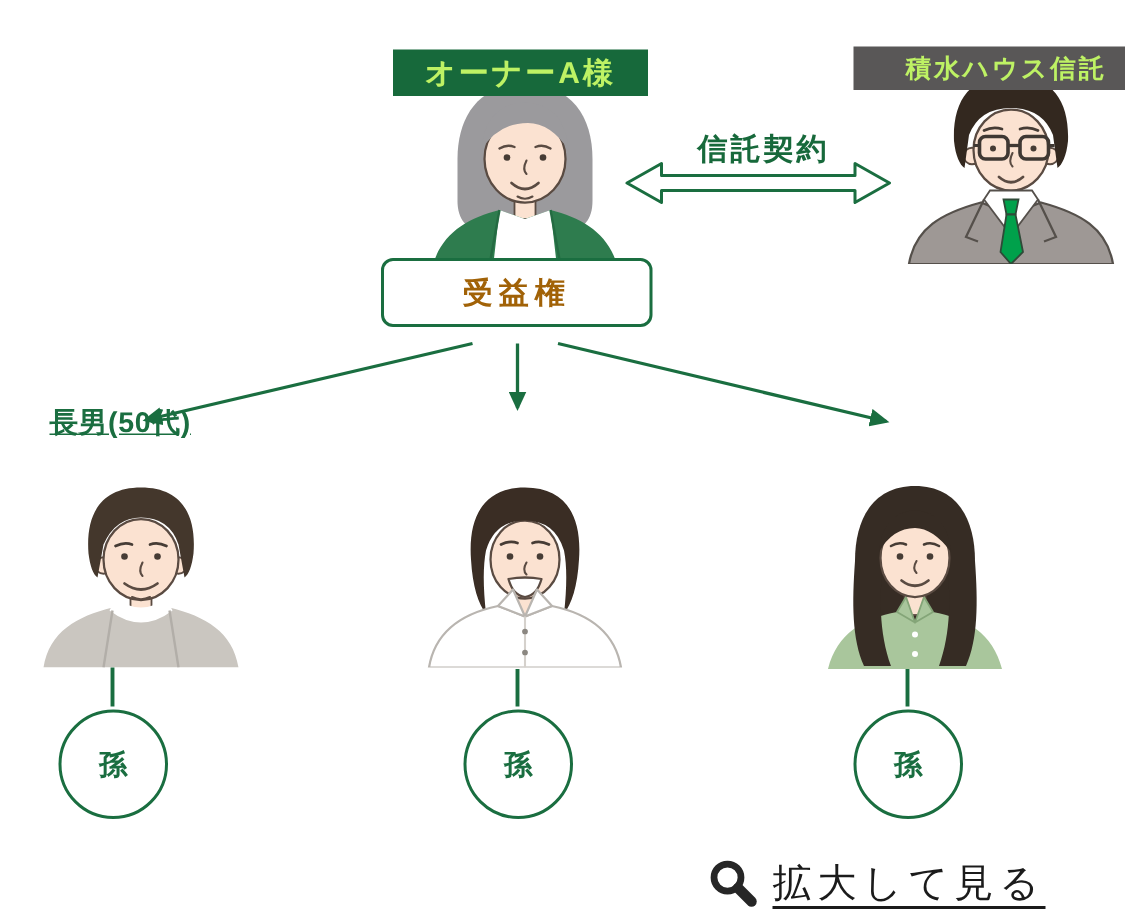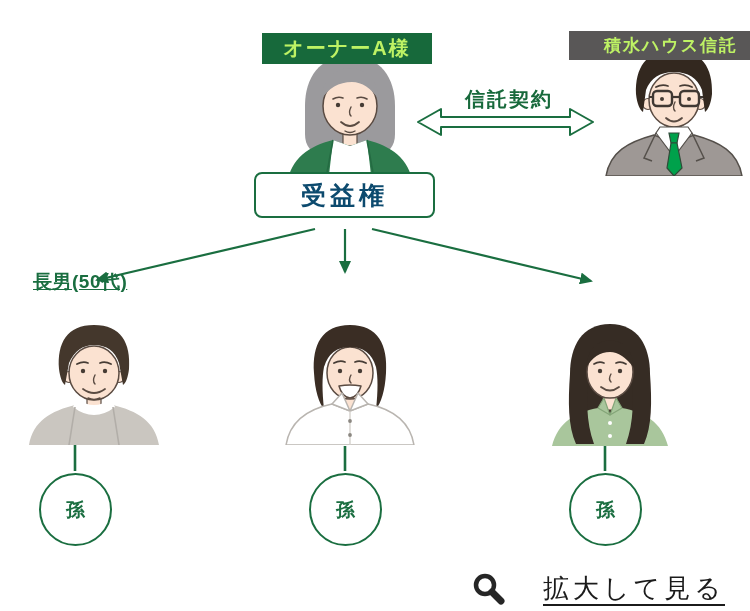--- a/index.html
+++ b/index.html
@@ -18,21 +18,21 @@
   
   .contract{
     left:449px;top:86px;width:120px;text-align:center;
     color:#17693b;font-size:20px;font-weight:bold;letter-spacing:2px;z-index:4;
   }
   
   .bene-box{
     left:254px;top:172px;width:177px;height:42px;background:#fff;
     border:2px solid #1a6e40;border-radius:8px;z-index:3;
     display:flex;align-items:center;justify-content:center;
-    color:#0c4a6e;font-size:25px;font-weight:bold;letter-spacing:4px;
+    color:#a16207;font-size:20px;font-weight:bold;letter-spacing:4px;
   }
   
   .child-label{
     color:#1a6e40;font-size:19px;font-weight:bold;letter-spacing:0.5px;z-index:2;top:269px;text-decoration:underline;
   }
   .child-label.c0{left:33px;}
   .child-label.c1{left:297px;}
   .child-label.c2{left:567px;}
   
   .grand-circle{
@@ -46,21 +46,21 @@
   
   svg.person{z-index:1;}
   #overlay{left:0;top:0;z-index:2;pointer-events:none;}
   
   .zoom-link{
     left:472px;top:573px;display:flex;align-items:center;gap:9px;
     cursor:pointer;text-decoration:none;z-index:4;
   }
   .zoom-link .txt{
     color:#1b1b1b;font-size:26px;letter-spacing:4px;
-    border-bottom:2px solid #1b1b1b;padding-bottom:2px;line-height:1.1;margin-left:28px;
+    border-bottom:2px solid #1b1b1b;padding-bottom:2px;line-height:1.1;
   }
 </style>
 </head>
 <body>
 
 <div id="canvas">
 
   <div class="abs plate owner">オーナーA様</div>
   <div class="abs plate trust">積水ハウス信託</div>
 

